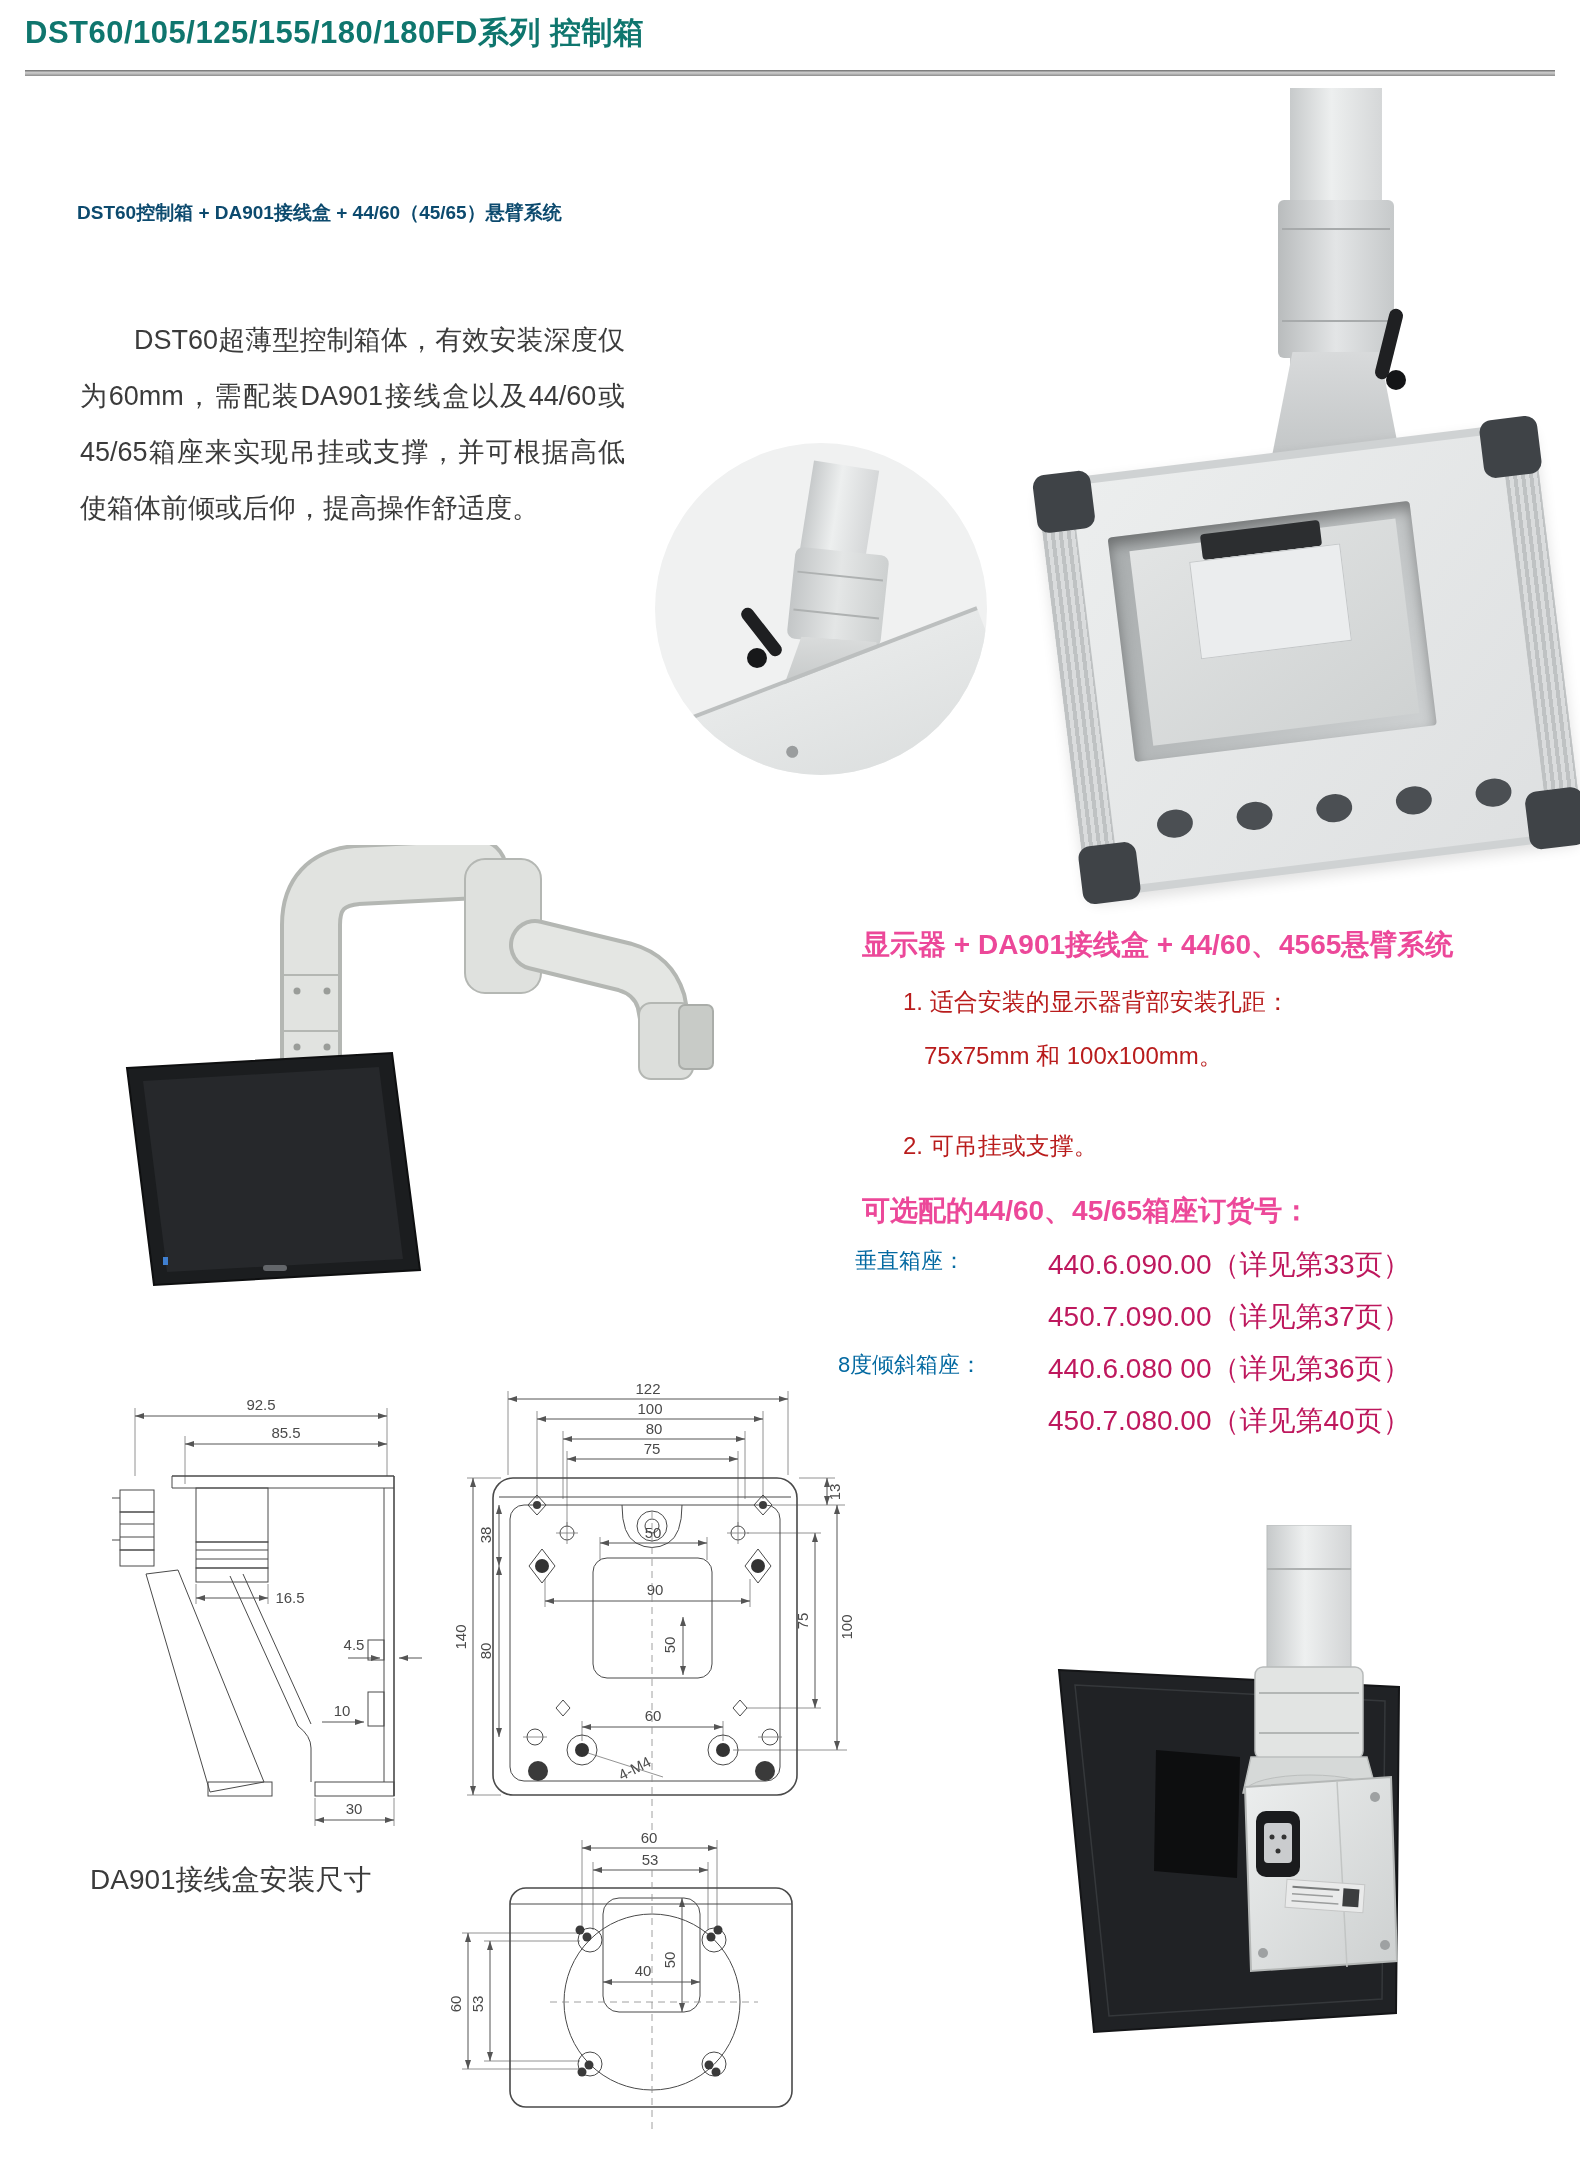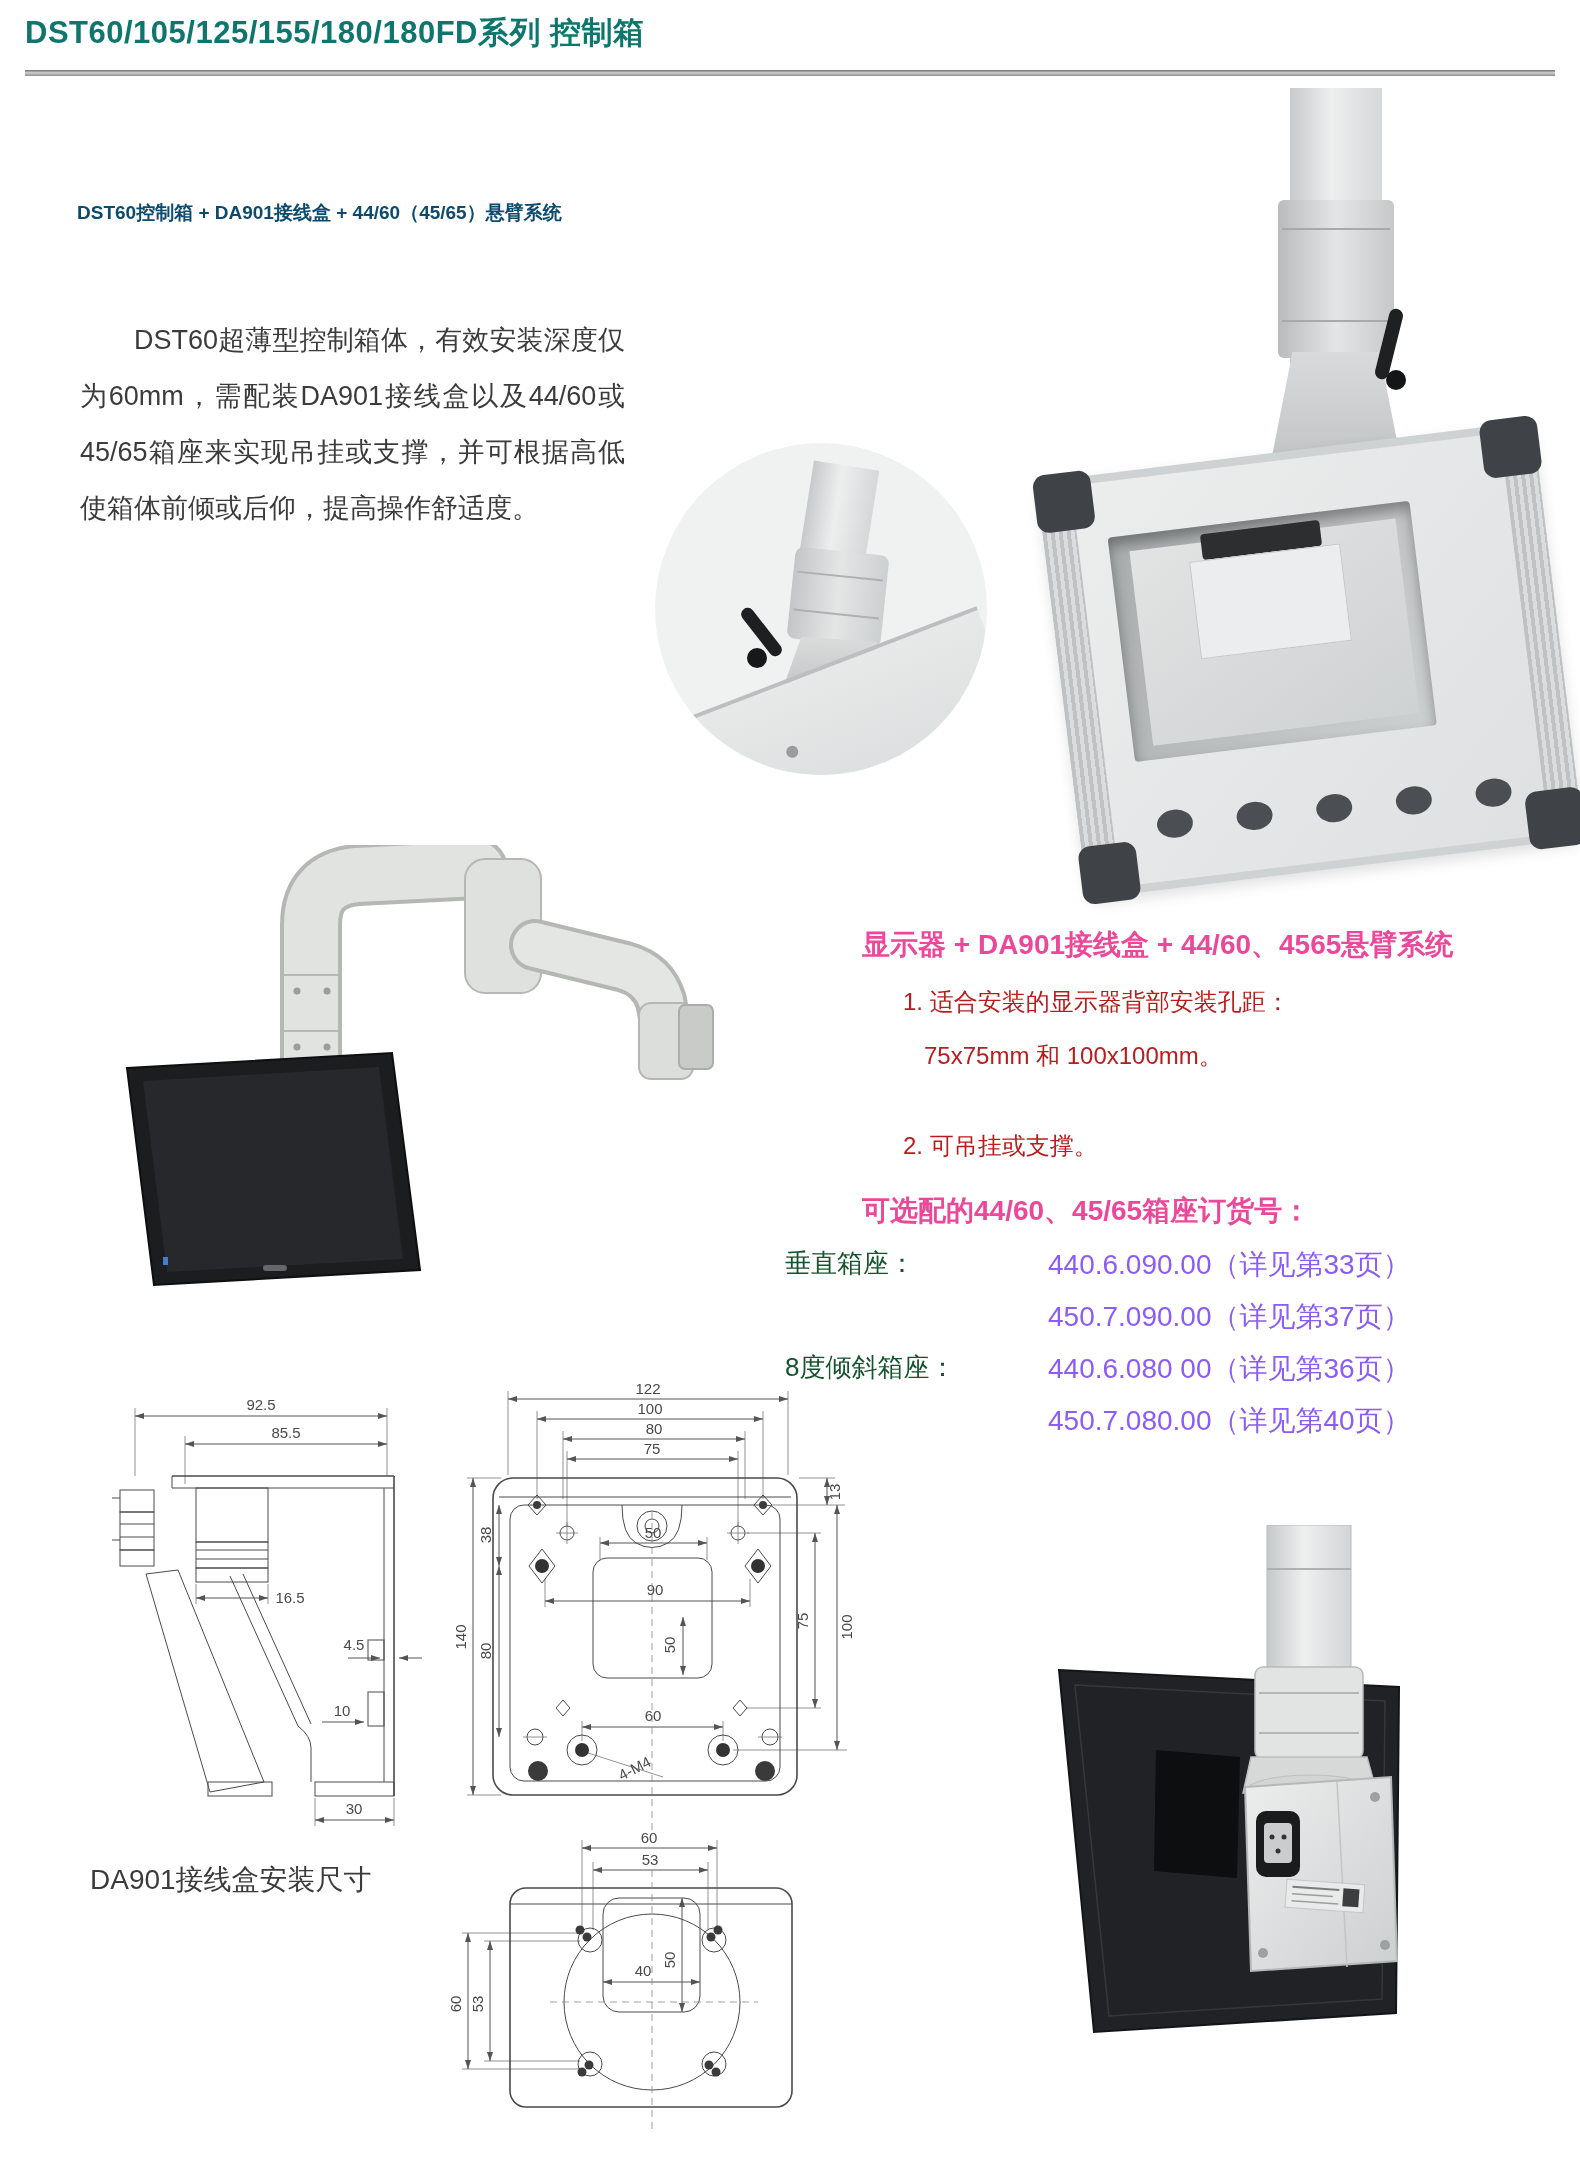--- a/index.html
+++ b/index.html
@@ -5,22 +5,22 @@
   html,body{margin:0;padding:0;background:#fff;}
   body{font-family:"Liberation Sans","DejaVu Sans",sans-serif;color:#3a3a3a;}
   #page{position:relative;width:1580px;height:2160px;background:#ffffff;overflow:hidden;}
   .abs{position:absolute;}
   .title{font-size:31px;font-weight:bold;color:#0f766e;letter-spacing:.5px;white-space:nowrap;}
   .rule{height:6px;background:linear-gradient(#6b6b6b,#cfcfcf 45%,#8d8d8d);}
   .h1{font-size:19px;font-weight:bold;color:#0c4a6e;white-space:nowrap;}
   .para{font-size:27px;line-height:56px;text-align:justify;text-indent:2em;color:#3b3b3b;}
   .h2{font-size:28px;font-weight:bold;color:#ec4899;white-space:nowrap;}
   .bodytext{font-size:24px;color:#b91c1c;white-space:nowrap;}
-  .ord-label{position:absolute;width:250px;text-align:left;font-size:26px;color:#14532d;white-space:nowrap;}
-  .ord-value{position:absolute;font-size:28px;color:#8b5cf6;white-space:nowrap;}
+  .ord-label{position:absolute;width:250px;text-align:center;font-size:22px;color:#0369a1;white-space:nowrap;}
+  .ord-value{position:absolute;font-size:28px;color:#be185d;white-space:nowrap;}
   .caption{font-size:28px;color:#3b3b3b;white-space:nowrap;}
   
   .metal{background:linear-gradient(90deg,#c7cacb,#edefef 45%,#d5d7d8);}
   .circle-photo{border-radius:50%;overflow:hidden;background:#f0f1f1;}
   
   svg .out{stroke:#4a4a4a;stroke-width:1.6;fill:none;}
   svg .out2{stroke:#4a4a4a;stroke-width:1;fill:none;}
   svg .dim{stroke:#555;stroke-width:1;fill:none;}
   svg .ext{stroke:#777;stroke-width:.8;fill:none;}
   svg .dash{stroke:#888;stroke-width:.8;stroke-dasharray:7 5;fill:none;}

